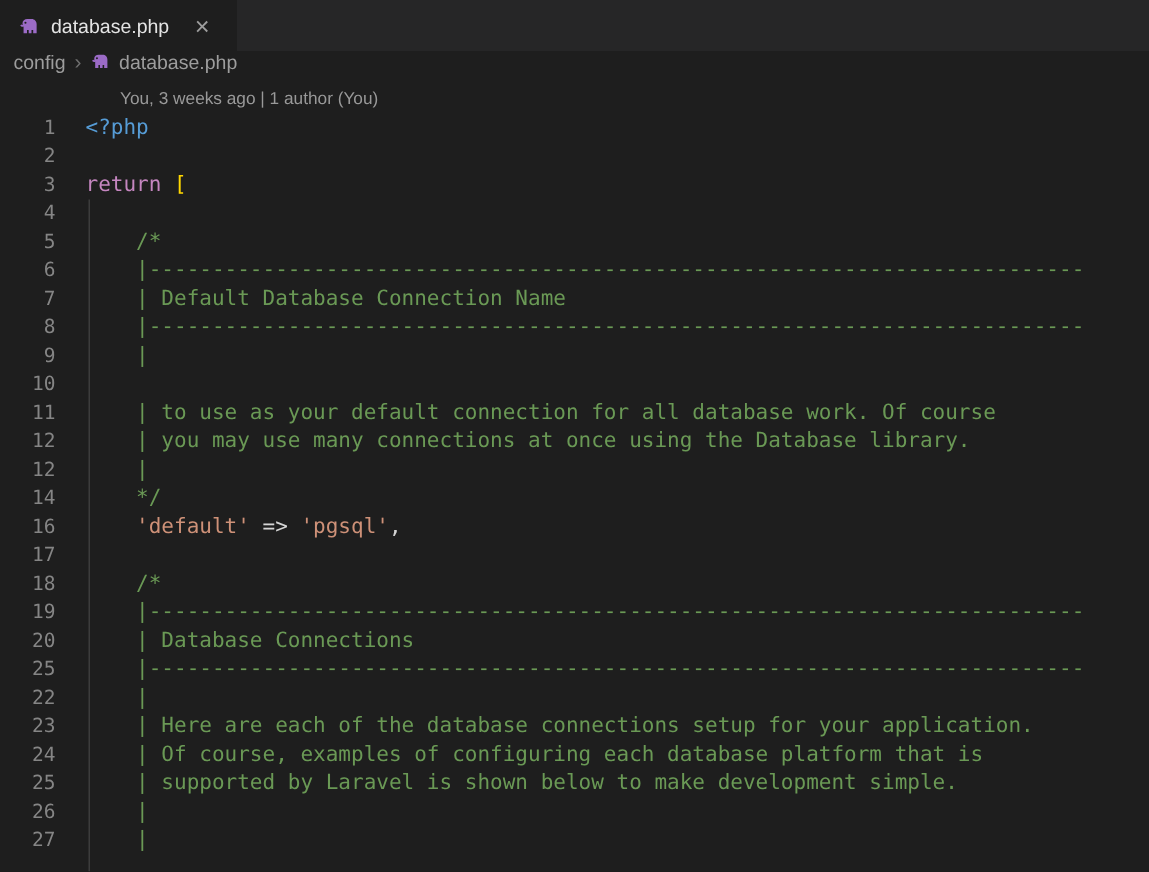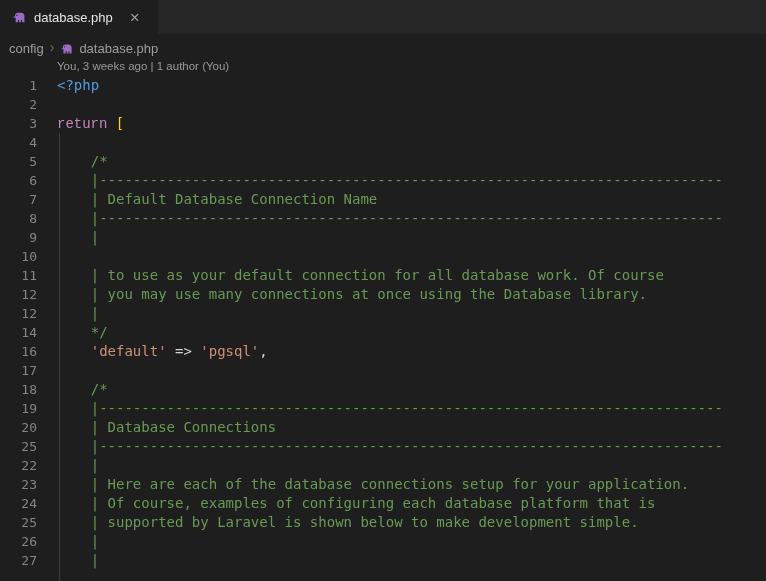--- a/index.html
+++ b/index.html
@@ -6,37 +6,37 @@
   body{width:766px;height:581px;overflow:hidden;font-family:"Liberation Sans",sans-serif;position:relative;}
 
   
   .tab-bar{height:34px;background:var(--header_bg);display:flex;align-items:stretch;}
   .tab{display:flex;align-items:center;gap:7px;padding:0 12px;min-width:134px;background:var(--editor_bg);cursor:pointer;}
   .tab-label{color:var(--tab_text);font-size:13px;}
   .tab-close{margin-left:10px;color:#9d9d9d;font-size:17px;line-height:1;cursor:pointer;}
   .php-icon{display:inline-flex;align-items:center;}
 
   
-  .breadcrumb{height:22px;display:flex;align-items:flex-end;gap:5px;padding-left:9px;background:var(--editor_bg);}
+  .breadcrumb{height:22px;display:flex;align-items:flex-start;gap:5px;padding-left:9px;background:var(--editor_bg);}
   .crumb{color:var(--breadcrumb);font-size:13px;cursor:pointer;}
   .chev{color:#6e6e6e;font-size:14px;margin:0 1px;transform:translateY(-1px);}
 
   
   .editor{position:relative;background:var(--editor_bg);height:525px;}
   .codelens-row{display:flex;height:20px;align-items:center;}
-  .codelens{margin-left:57px;color:var(--codelens);font-size:11.5px;}
+  .codelens{margin-left:80px;color:var(--codelens);font-size:11.5px;}
   .row{display:flex;height:19px;}
   .gutter{width:37px;flex:none;text-align:right;color:var(--line_number);
           font-family:"DejaVu Sans Mono",monospace;font-size:13px;line-height:19px;cursor:pointer;}
   pre.content{margin:0 0 0 20px;font-family:"DejaVu Sans Mono",monospace;font-size:14px;
               line-height:19px;white-space:pre;color:var(--punctuation);cursor:text;}
   .indent-guide{position:absolute;left:59px;top:77px;height:448px;width:1px;background:var(--indent_guide);}
 
   .phptag{color:var(--php_tag);}
-  .keyword{color:var(--keyword);font-family:Liberation Mono, monospace;}
+  .keyword{color:var(--keyword);}
   .comment{color:var(--comment);}
   .string{color:var(--string);}
   .bracket{color:var(--bracket);}
   .punct{color:var(--punctuation);}
 </style>
 </head>
 <body>
 
 <div class="tab-bar">
   <div class="tab">

